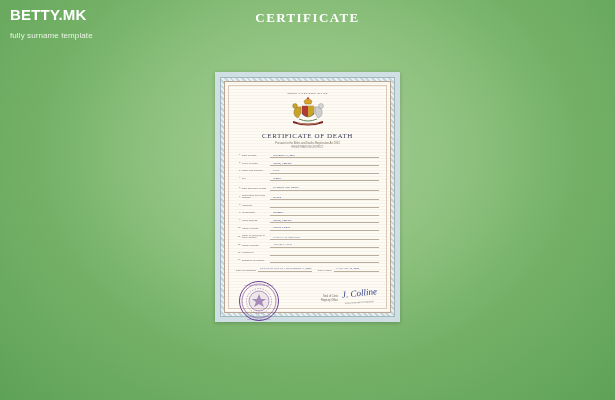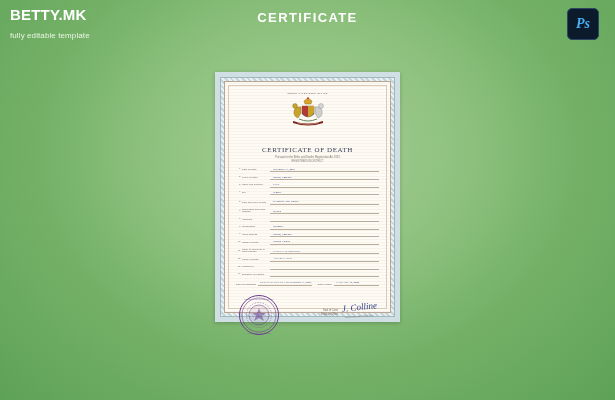--- a/index.html
+++ b/index.html
@@ -42,20 +42,21 @@
   .page-title {
     position: absolute;
     left: 0;
     top: 10px;
     width: 615px;
     text-align: center;
     color: #ffffff;
     font-size: 13px;
     font-weight: bold;
     letter-spacing: 1.4px;
+    font-family: Liberation Serif, serif;
   }
   .ps-badge {
     position: absolute;
     right: 8px;
     top: 8px;
     width: 30px;
     height: 30px;
     border-radius: 5px;
     background: #0c1b2b;
     border: 1px solid #2a4663;
@@ -137,21 +138,21 @@
     position: relative;
   }
   .crest svg { display: block; }
 
   .cert-title {
     text-align: center;
     font-family: "Liberation Serif", serif;
     font-size: 7px;
     letter-spacing: .6px;
     color: #3a3f58;
-    margin-top: 15px;
+    margin-top: 1px;
   }
   .cert-sub {
     text-align: center;
     font-size: 2.6px;
     color: #7b7token;
     color: #7b7264;
     line-height: 1.5;
     margin-top: 1.5px;
   }
   .cert-sub2 {
@@ -279,23 +280,22 @@
     letter-spacing: .2px;
     transform: rotate(-4deg);
   }
   .sig-col { display: flex; flex-direction: column; align-items: center; }
 </style>
 </head>
 <body>
 
 <div class="topbar">
   <div class="brand">BETTY.MK</div>
-  <div class="brand-sub">fully editable template</div>
+  <div class="brand-sub">fully surname template</div>
   <div class="page-title">CERTIFICATE</div>
-  <div class="ps-badge">Ps</div>
 </div>
 
 <div class="cert-wrap">
   <div class="cert-outer">
     <div class="cert-inner">
       <div class="cert-body">
 
         <div class="tiny-top">GENERAL REGISTER OFFICE</div>
 
         <div class="crest">

